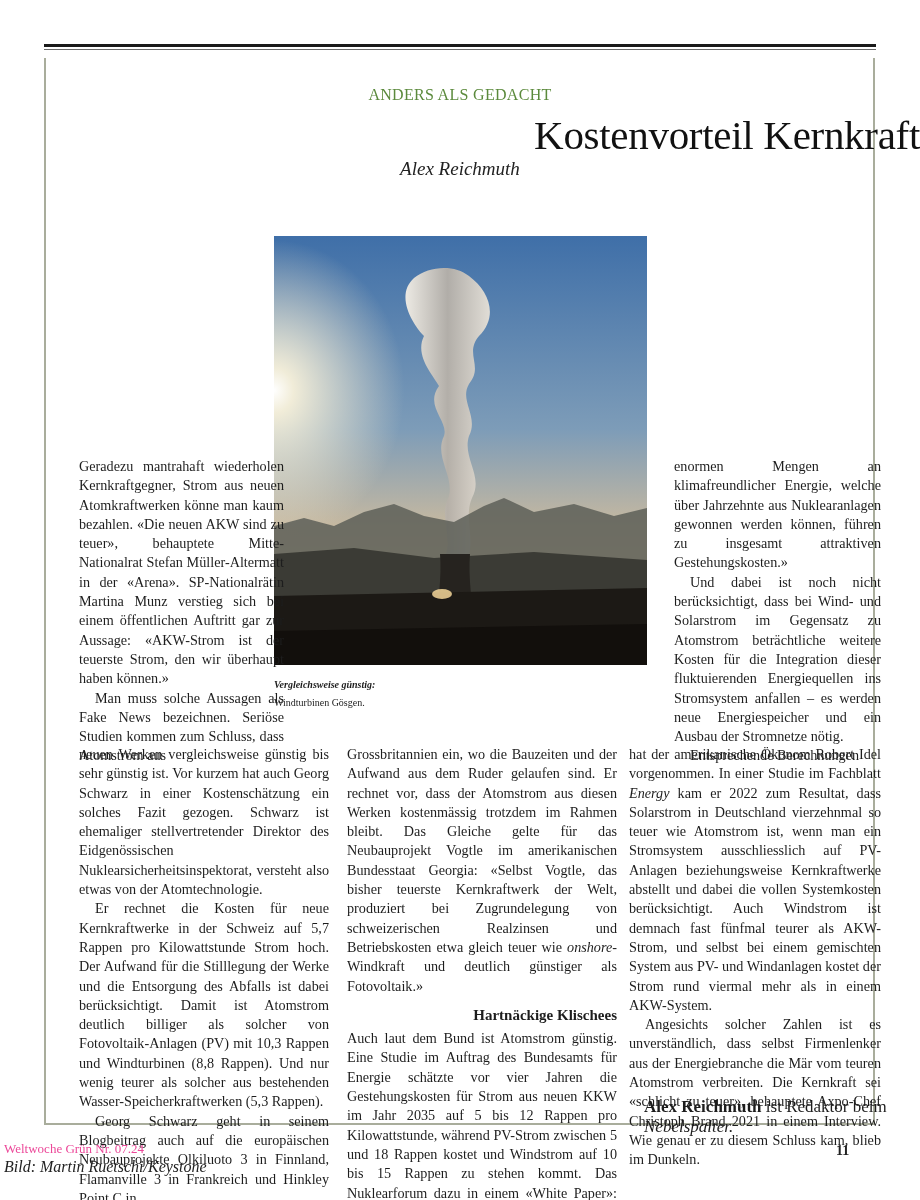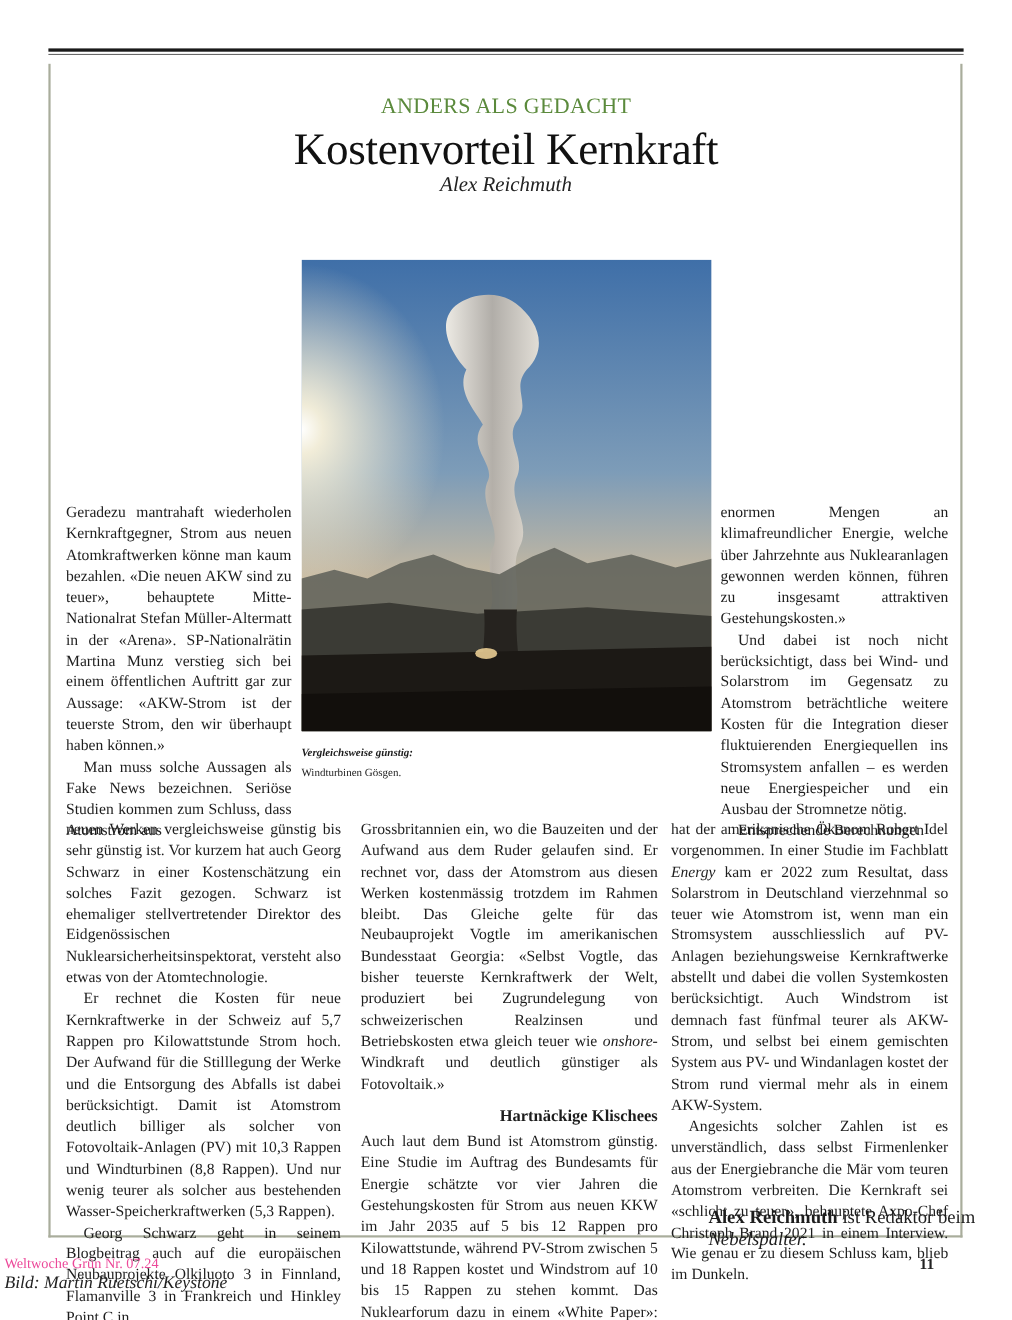--- a/index.html
+++ b/index.html
@@ -3,32 +3,32 @@
 <meta charset="utf-8">
 <style>
   html, body { margin:0; padding:0; background:#ffffff; }
   body { width:920px; height:1200px; position:relative; overflow:hidden;
          font-family:"DejaVu Serif","Liberation Serif",serif; color:#1c1c1c; }
   .rule-top { position:absolute; left:44px; top:44px; width:832px; height:3px; background:#1a1a1a; }
   .rule-top2 { position:absolute; left:44px; top:49px; width:832px; height:1px; background:#6a6a6a; }
   .frame { position:absolute; left:44px; top:58px; width:831px; height:1067px;
            border-left:2px solid #a9ad9c; border-right:2px solid #a9ad9c; border-bottom:2px solid #a9ad9c; box-sizing:border-box; }
   .kicker { position:absolute; left:0; width:920px; top:86px; text-align:center;
-            font-family:"Liberation Serif",serif; font-size:20px; letter-spacing:0.3px; color:#5b8a3c; }
+            font-family:"Liberation Serif",serif; font-size:16px; letter-spacing:0.3px; color:#5b8a3c; }
   .title { position:absolute; left:0; width:920px; top:111px; text-align:center;
            font-family:"Liberation Serif",serif; font-size:41px; color:#111; letter-spacing:-0.3px; }
   .byline { position:absolute; left:0; width:920px; top:158px; text-align:center;
             font-family:"Liberation Serif",serif; font-style:italic; font-size:19px; color:#222; }
   .photo { position:absolute; left:274px; top:236px; width:373px; height:429px; overflow:hidden; }
   .photo svg { display:block; }
   .caption { position:absolute; left:274px; top:676px; width:300px;
              font-family:"Liberation Serif",serif; font-size:10px; line-height:18px; color:#1c1c1c; }
   .caption .em { font-style:italic; font-weight:bold; }
   .col { position:absolute; font-family:"Liberation Serif",serif; font-size:14.2px; line-height:19.3px;
-         text-align:justify; hyphens:manual; color:#1d1d1d; }
+         text-align:justify; hyphens:manual; color:#1d1d1d;margin-left:19px; }
   .col p { margin:0; }
   .col p.indent { text-indent:16px; }
   .c1a { left:60px; top:457px; width:205px; }
   .c1b { left:60px; top:745px; width:250px; }
   .c2 { left:328px; top:745px; width:270px; }
   .c3a { left:655px; top:457px; width:207px; }
   .c3b { left:610px; top:745px; width:252px; }
   .subhead { font-weight:bold; font-size:15px; margin:10px 0 4px 0 !important; text-align:right; }
   .it { font-style:italic; }
   .bio { position:absolute; left:644px; top:1097px; width:284px;
@@ -39,21 +39,21 @@
   .page-num { position:absolute; left:836px; top:1143px; font-family:"Liberation Serif",serif; font-size:14px; font-weight:bold; color:#222; }
 </style>
 </head>
 <body>
 
 <div class="rule-top"></div>
 <div class="rule-top2"></div>
 <div class="frame"></div>
 
 <div class="kicker">ANDERS ALS GEDACHT</div>
-<h1 class="title" style="margin:0;font-weight:normal;">Kostenvorteil Kernkraft</h1>
+<h1 class="title" style="margin:0;font-weight:normal;text-align:right;">Kostenvorteil Kernkraft</h1>
 <div class="byline">Alex Reichmuth</div>
 
 <div class="photo">
   <svg width="373" height="429" viewBox="0 0 373 429">
     <defs>
       <linearGradient id="sky" x1="0" y1="0" x2="0" y2="1">
         <stop offset="0" stop-color="#3f6fa8"></stop>
         <stop offset="0.45" stop-color="#7d9cb8"></stop>
         <stop offset="0.68" stop-color="#c7b9a0"></stop>
         <stop offset="0.8" stop-color="#e2c8a2"></stop>

